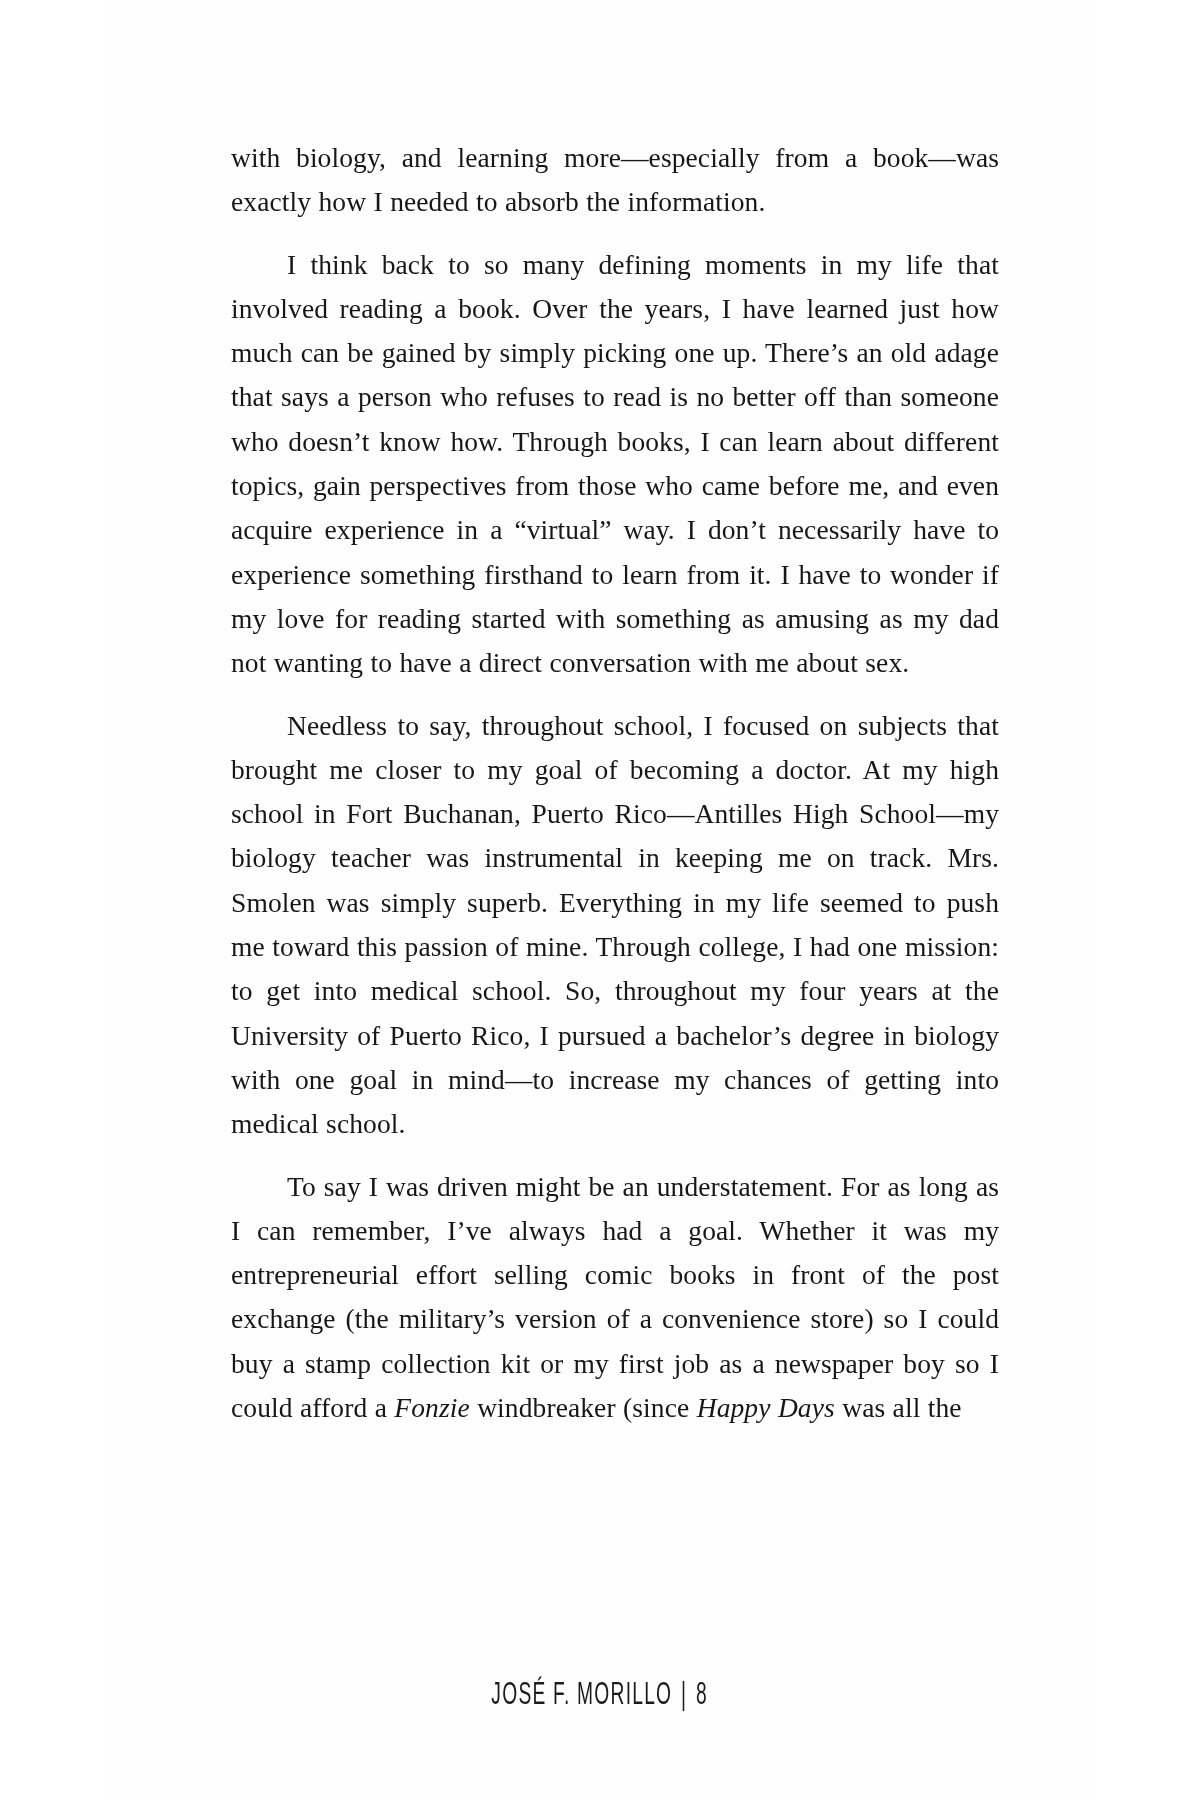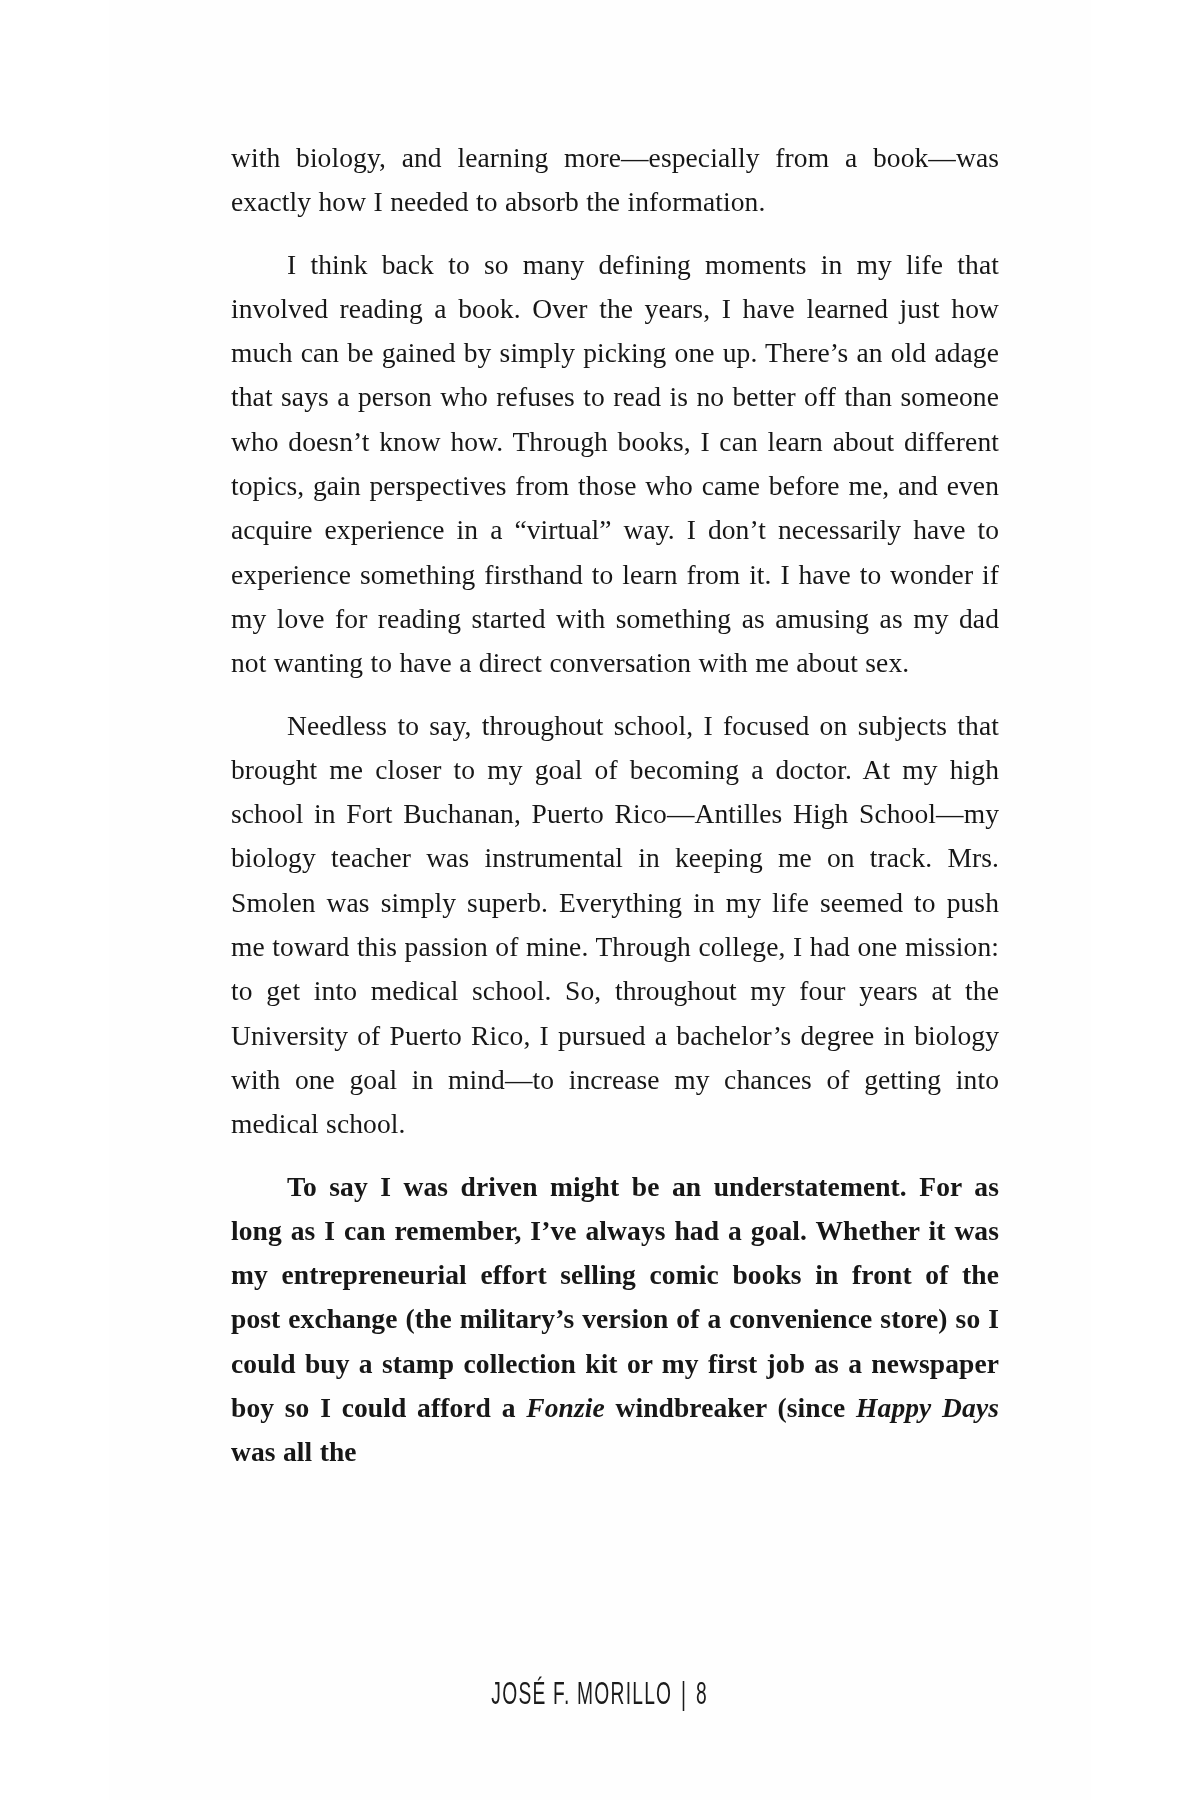--- a/index.html
+++ b/index.html
@@ -40,21 +40,20 @@
     color: #171717;
   }
   .para + .para {
     margin-top: 18px;
   }
   .para.indent {
     text-indent: 56px;
   }
   .para:last-child {
     text-align: justify;
-    font-weight: bold;
   }
   .ital {
     font-style: italic;
   }
   .footer {
     position: absolute;
     left: 0;
     right: 0;
     top: 1676px;
     text-align: center;

